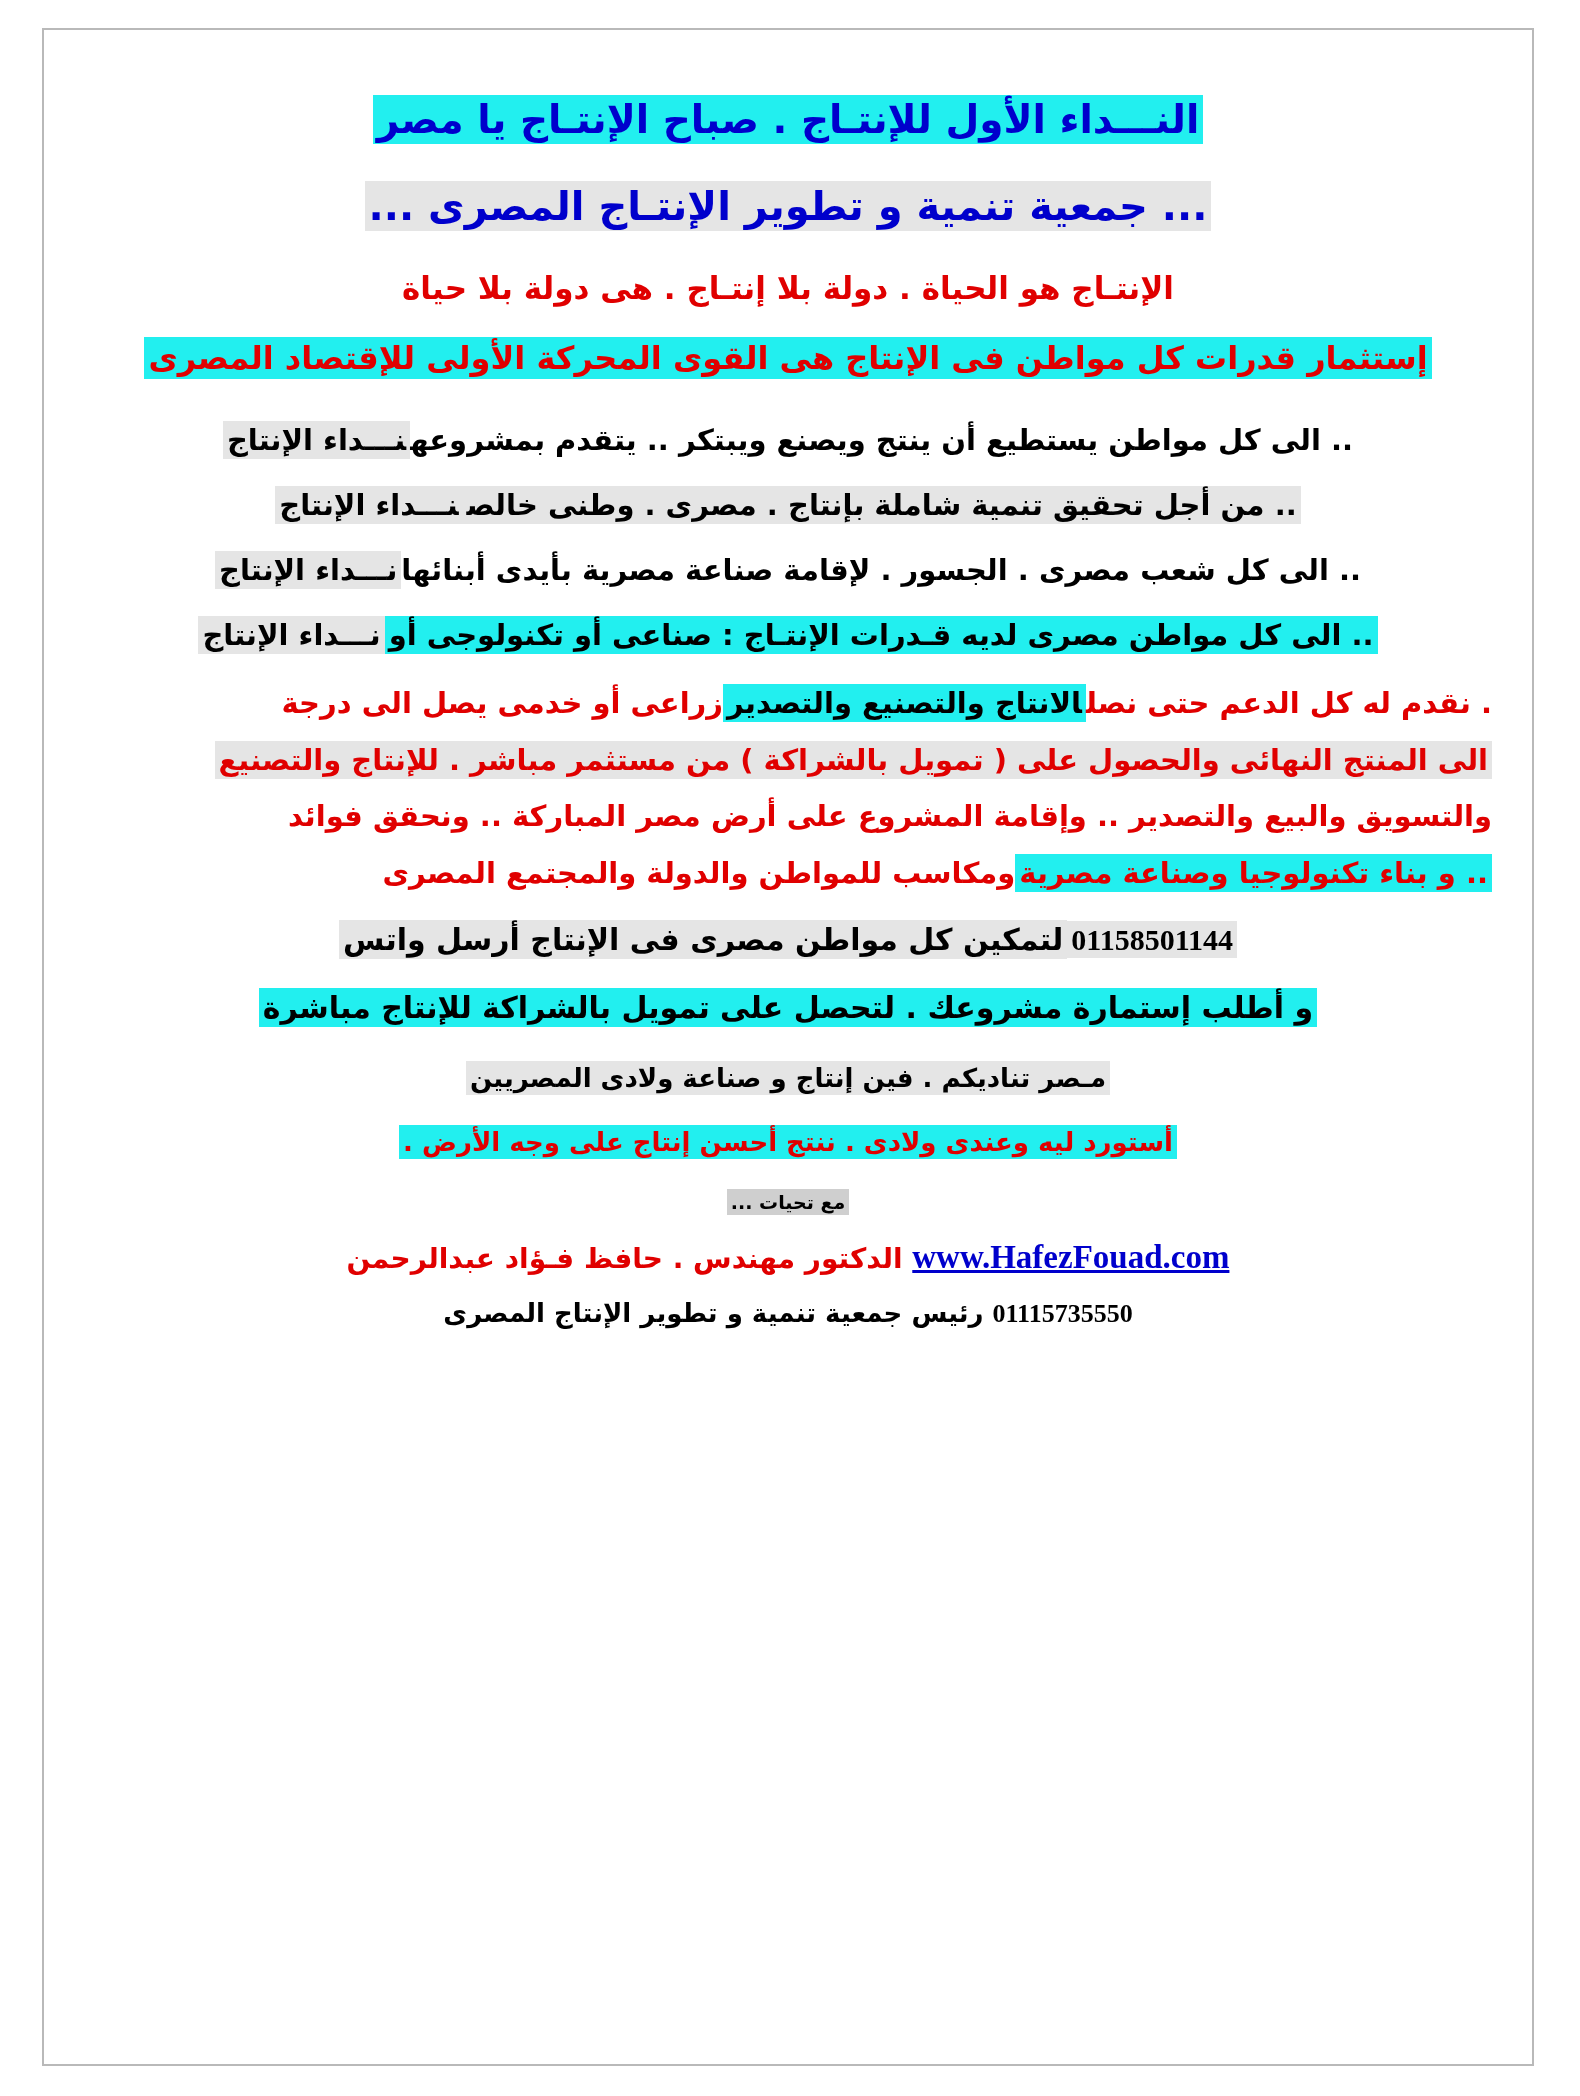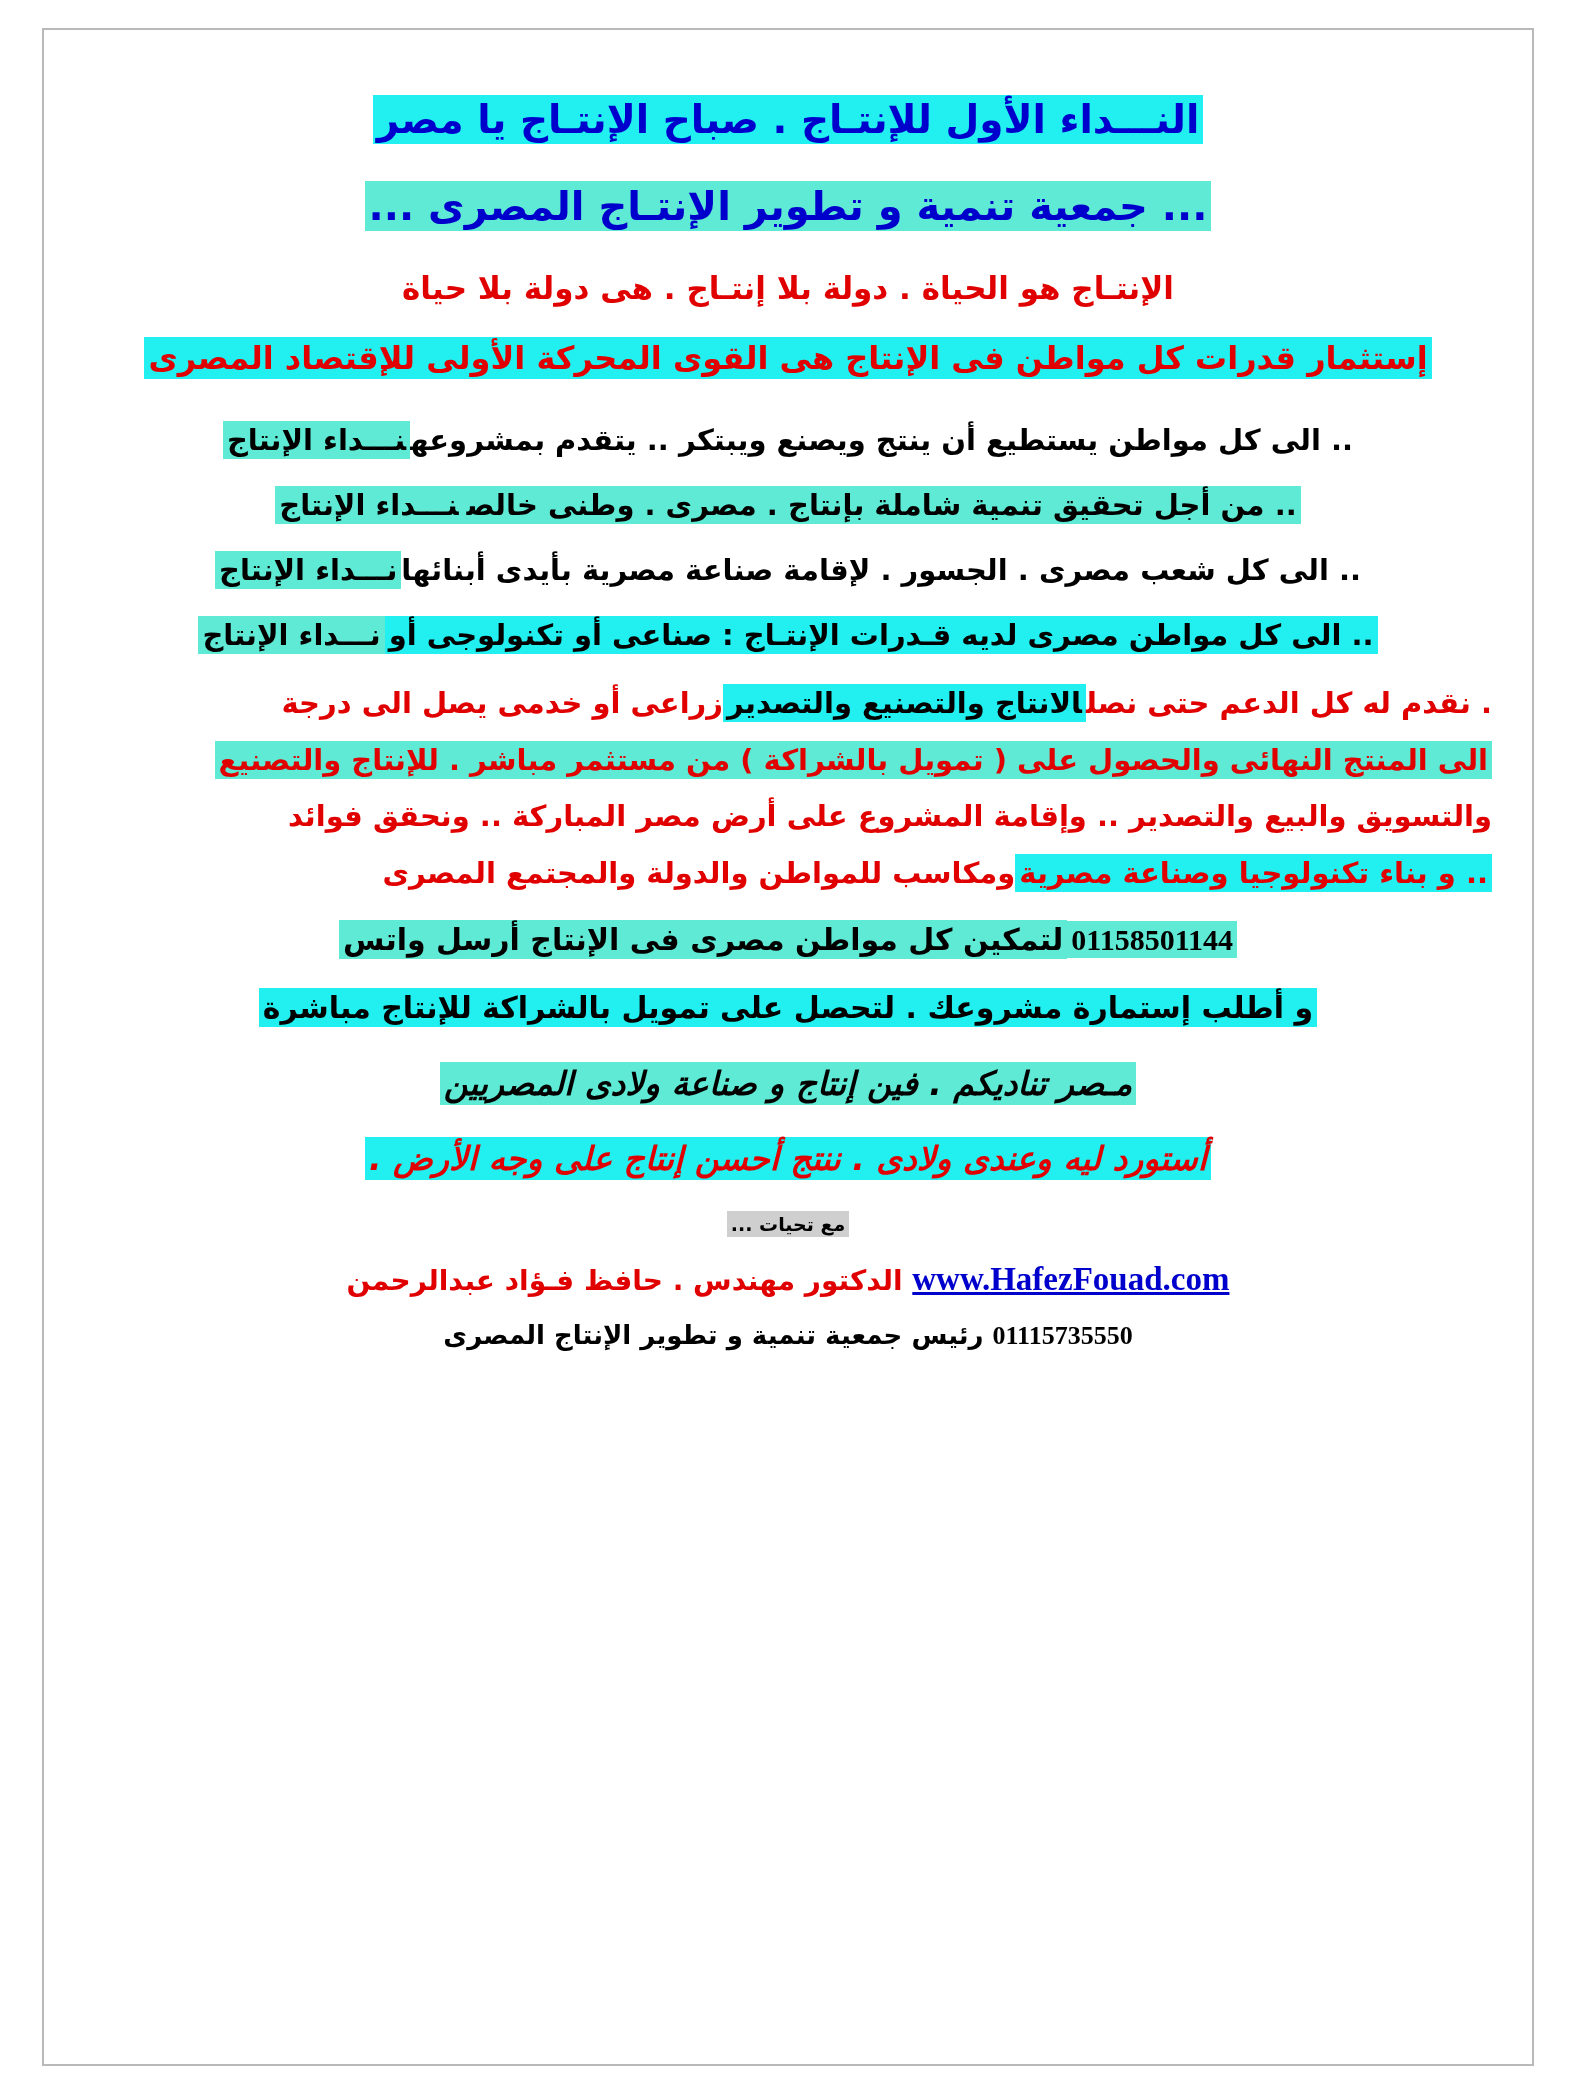--- a/index.html
+++ b/index.html
@@ -38,33 +38,33 @@
     line-height: 1.55;
     margin: 0 0 10px 0;
   }
   .blk {
     display: inline;
     padding: 2px 4px;
     box-decoration-break: clone;
     -webkit-box-decoration-break: clone;
   }
   .cyan { background: #22efef; }
-  .yellow { background: #5eead4; }
+  .yellow { background: #e5e5e5; }
   .grey { background: #cfcfcf; }
   .t-blue { color: #0000cc; }
   .t-red { color: #e00000; }
   .t-black { color: #000000; }
 
   .l-title1 { font-size: 39px; font-weight: bold; margin-top: 30px; margin-bottom: 26px; }
   .l-title2 { font-size: 40px; font-weight: bold; margin-bottom: 28px; line-height: 1.5; }
   .l-sub    { font-size: 31px; font-weight: bold; margin-bottom: 22px; }
   .l-banner { font-size: 32px; font-weight: bold; margin-bottom: 34px; }
   .l-call   { font-size: 29px; font-weight: bold; margin-bottom: 20px; }
   .l-wide   { font-size: 30px; font-weight: bold; margin-bottom: 18px; }
-  .l-big    { font-size: 33px; font-weight: bold; margin-bottom: 22px; font-style: italic; }
+  .l-big    { font-size: 26px; font-weight: bold; margin-bottom: 22px; }
   .l-foot-s { font-size: 19px; font-weight: bold; margin-top: 26px; margin-bottom: 14px; text-align: center; }
   .l-foot   { font-size: 28px; font-weight: bold; margin-bottom: 10px; }
   .l-foot2  { font-size: 26px; font-weight: bold; margin-bottom: 6px; }
 
   a.site {
     color: #0000cc;
     text-decoration: underline;
     font-family: "Liberation Serif", serif;
     font-size: 33px;
     font-weight: bold;

